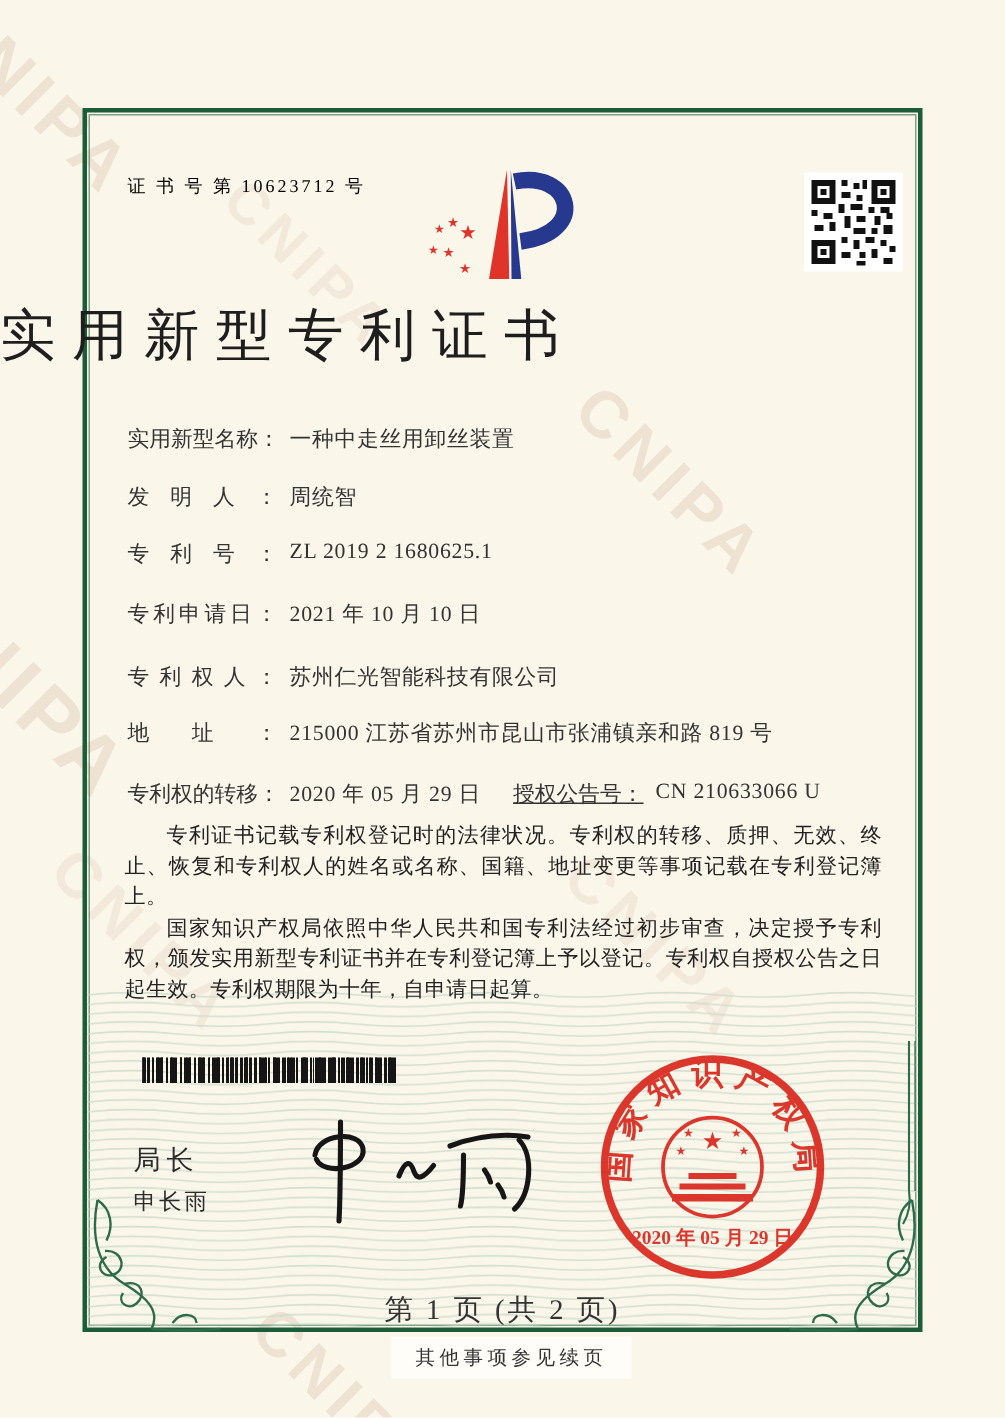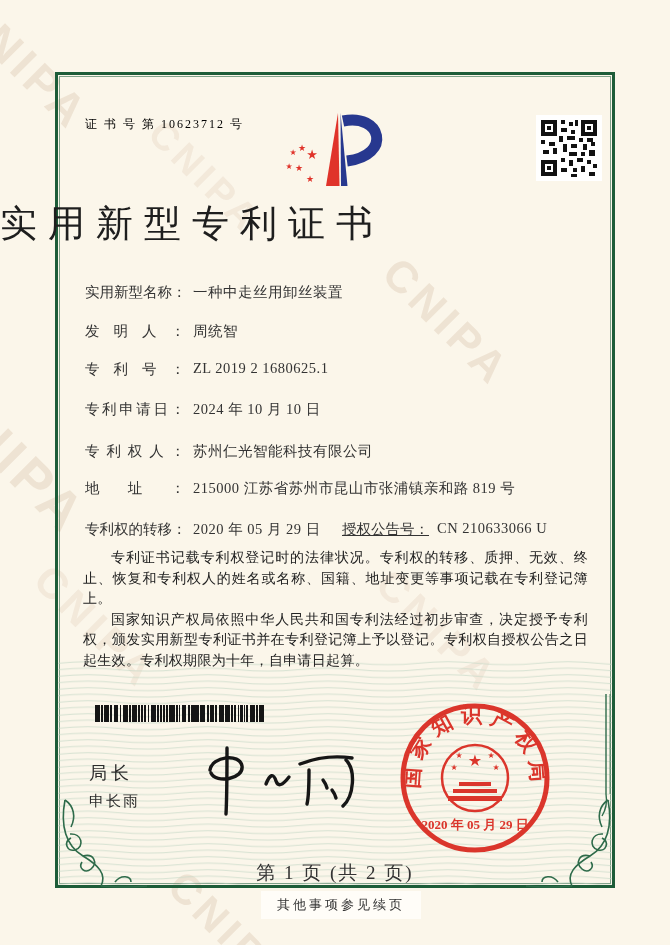--- a/index.html
+++ b/index.html
@@ -171,21 +171,21 @@
   <div class="field-row" style="top:283px">
     <span class="field-label">实用新型名称：</span><span class="field-value">一种中走丝用卸丝装置</span>
   </div>
   <div class="field-row" style="top:322px">
     <span class="field-label">发明人：</span><span class="field-value">周统智</span>
   </div>
   <div class="field-row" style="top:360px">
     <span class="field-label">专利号：</span><span class="field-value">ZL 2019 2 1680625.1</span>
   </div>
   <div class="field-row" style="top:400px">
-    <span class="field-label">专利申请日：</span><span class="field-value">2024 年 10 月 10 日</span>
+    <span class="field-label">专利申请日：</span><span class="field-value">2021 年 10 月 10 日</span>
   </div>
   <div class="field-row" style="top:442px">
     <span class="field-label">专利权人：</span><span class="field-value">苏州仁光智能科技有限公司</span>
   </div>
   <div class="field-row" style="top:479px">
     <span class="field-label">地址：</span><span class="field-value">215000 江苏省苏州市昆山市张浦镇亲和路 819 号</span>
   </div>
   <div class="field-row" style="top:520px">
     <span class="field-label">专利权的转移：</span><span class="field-value">2020 年 05 月 29 日</span>
     <span class="grant2">

